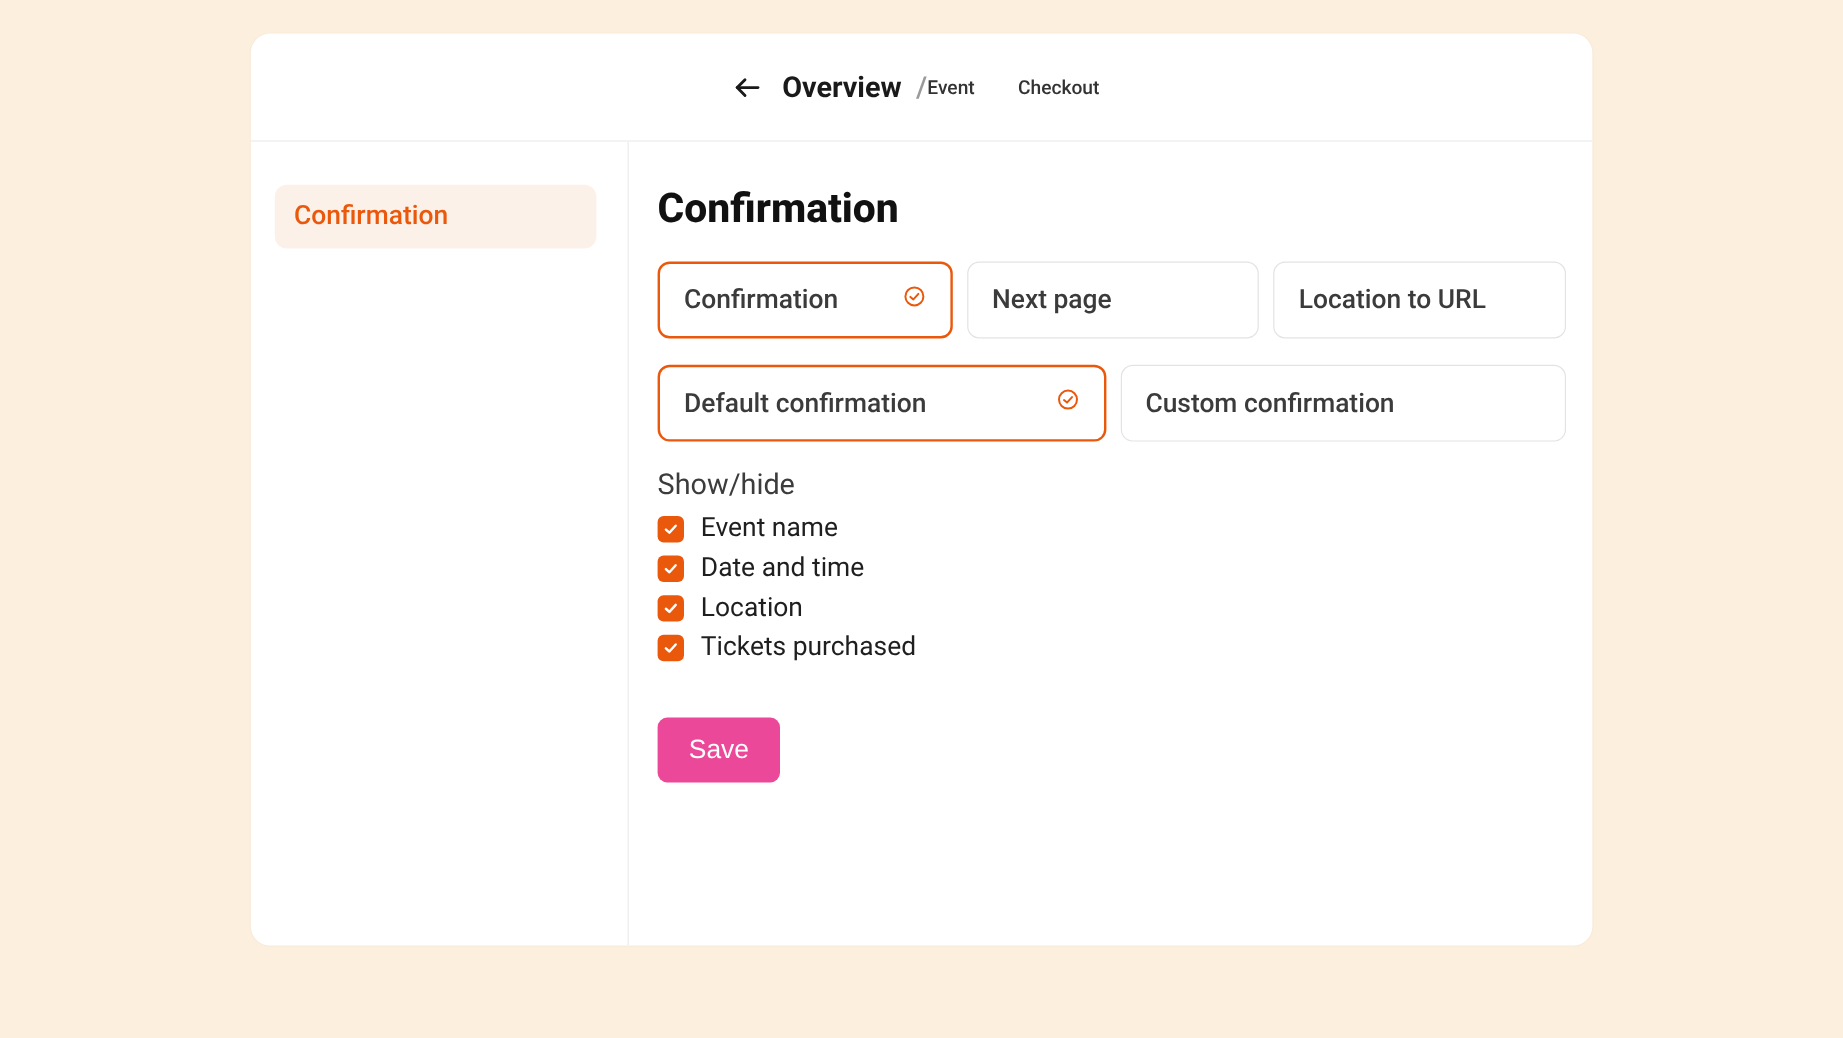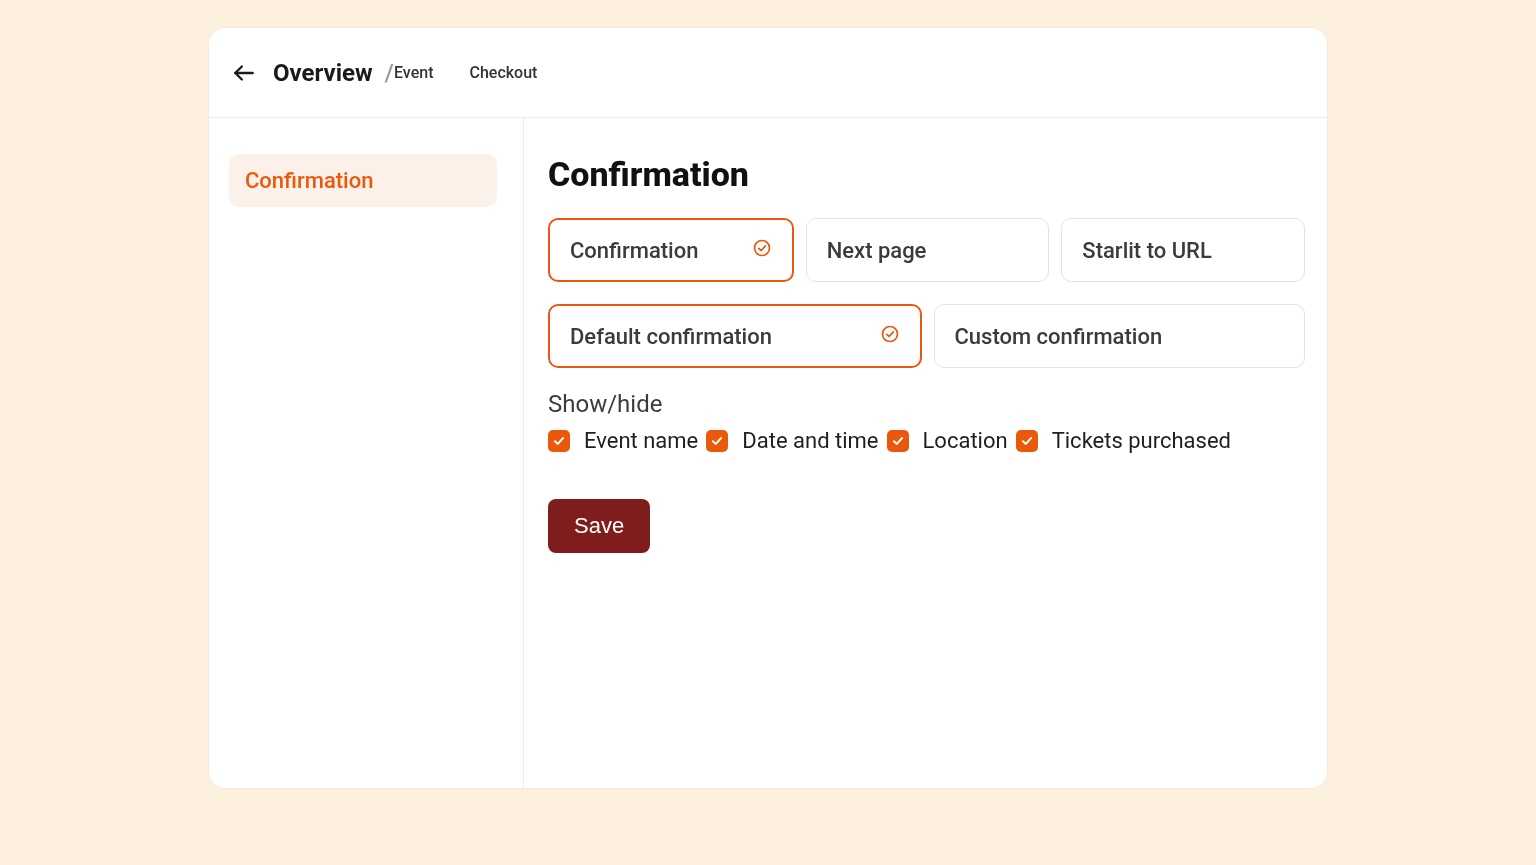--- a/index.html
+++ b/index.html
@@ -23,21 +23,21 @@
       background: #ffffff;
       border-radius: 16px;
       overflow: hidden;
       box-shadow: 0 0 0 1px rgba(0,0,0,0.02);
     }
     .topbar {
       height: 90px;
       border-bottom: 1px solid #ECECEC;
       display: flex;
       align-items: center;
-      justify-content: flex-start;
+      justify-content: center;
       padding: 0 32px 0 22px;
     }
     .breadcrumb {
       display: flex;
       align-items: center;
       gap: 12px;
       font-size: 24px;
       color: #1a1a1a;
     }
     .breadcrumb .overview {
@@ -134,20 +134,21 @@
     .r2 .c1 { flex: 1; }
     .r2 .c2 { flex: 1; align-items: center; }
     .section-label {
       font-size: 24px;
       color: #3c3c3c;
       margin-top: 14px;
       margin-bottom: 10px;
     }
     .check-list {
       display: flex;
+      flex-direction: column;
       gap: 8px;
     }
     .check-row {
       display: flex;
       align-items: center;
       gap: 14px;
       font-size: 22px;
       color: #1f1f1f;
     }
     .cb {
@@ -157,21 +158,21 @@
       background: #EA580C;
       display: inline-flex;
       align-items: center;
       justify-content: center;
       color: #fff;
       cursor: pointer;
       flex-shrink: 0;
     }
     .save-btn {
       margin-top: 46px;
-      background: #7f1d1d;
+      background: #ec4899;
       color: #fff;
       border: none;
       font-size: 22px;
       font-weight: 500;
       padding: 14px 26px;
       border-radius: 8px;
       cursor: pointer;
     }
   </style>
 </head>
@@ -212,21 +213,21 @@
             <svg width="20" height="20" viewBox="0 0 24 24" fill="none" stroke="currentColor" stroke-width="2" stroke-linecap="round" stroke-linejoin="round">
               <circle cx="12" cy="12" r="9"></circle>
               <polyline points="8 12.5 11 15 16 9.5"></polyline>
             </svg>
           </span>
         </div>
         <div class="chip c2">
           <span>Next page</span>
         </div>
         <div class="chip c3">
-          <span>Starlit to URL</span>
+          <span>Location to URL</span>
         </div>
       </div>
 
       <div class="row r2">
         <div class="chip c1 selected">
           <span>Default confirmation</span>
           <span class="check">
             <svg width="20" height="20" viewBox="0 0 24 24" fill="none" stroke="currentColor" stroke-width="2" stroke-linecap="round" stroke-linejoin="round">
               <circle cx="12" cy="12" r="9"></circle>
               <polyline points="8 12.5 11 15 16 9.5"></polyline>

